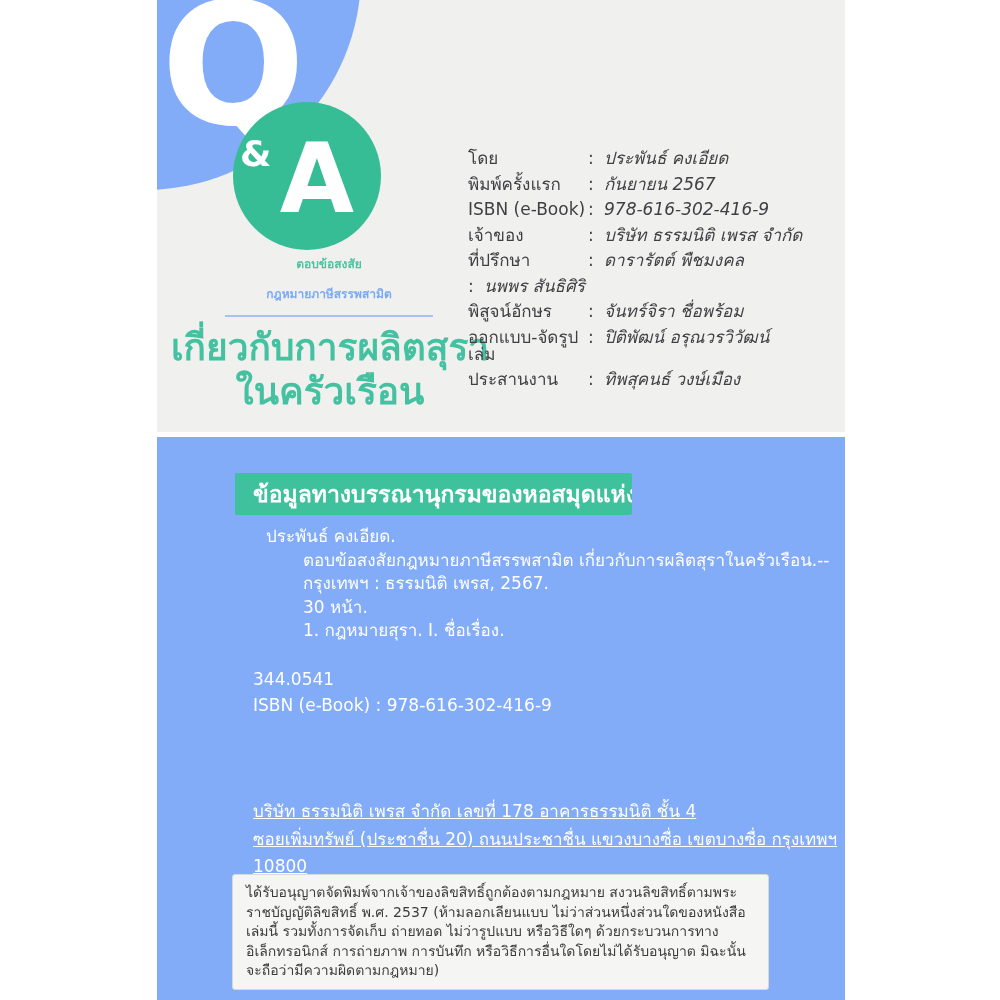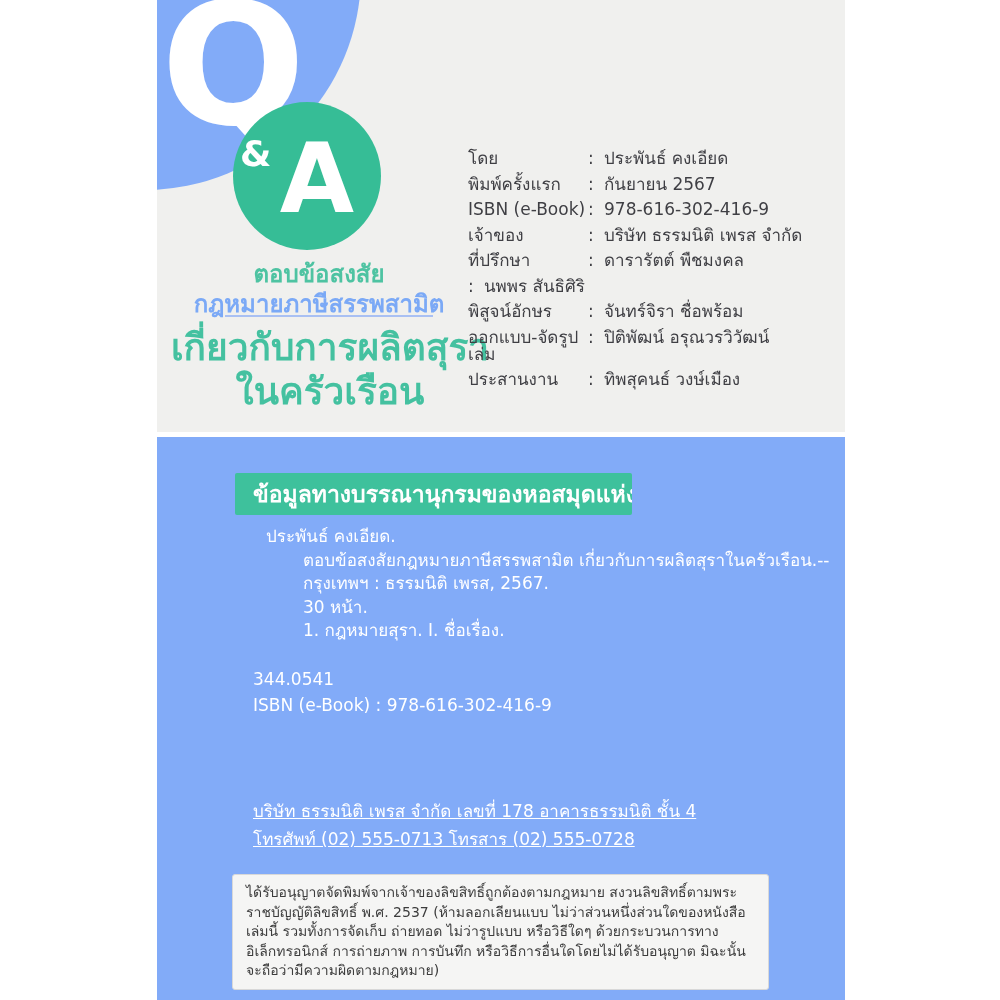--- a/index.html
+++ b/index.html
@@ -30,40 +30,40 @@
   }
   .a-letter {
     font-size:96px; font-weight:bold; color:#ffffff; line-height:1;
     padding-left:20px; padding-top:6px;
   }
   .amp-letter {
     position:absolute; left:83px; top:136px;
     font-size:36px; font-weight:bold; color:#ffffff; line-height:1;
   }
   .tagline1, .tagline2 {
-    position:absolute; left:16px; width:292px; text-align:center;
-    font-size:24px; font-weight:bold;
+    position:absolute; left:26px; width:292px; text-align:center;
+    font-size:12px; font-weight:bold;
   }
   .tagline1 { top:254px; color:#4ec3a2; }
   .tagline2 { top:284px; color:#7ba9f6; }
   .divider {
     position:absolute; left:68px; top:315px; width:208px; height:2px;
     background:#a9c0f3;
   }
   .main-title {
     position:absolute; left:13px; top:326px; width:320px; text-align:center;
     font-size:37px; line-height:44px; font-weight:bold; color:#44c1a0;
   }
   .credits {
     position:absolute; left:311px; top:150px; font-size:17px; color:#3f3f44;
   }
   .credit-row { display:flex; margin-bottom:8.5px; line-height:17px; }
   .credit-label { width:120px; flex:0 0 120px; }
   .credit-colon { width:16px; flex:0 0 16px; text-align:left; }
-  .credit-value { white-space:nowrap; }
+  .credit-value { white-space:nowrap;font-style:italic; }
   
   .bottom {
     position:absolute; left:157px; top:437px; width:688px; height:563px;
     background:#82abf8; color:#ffffff;
   }
   .banner {
     position:absolute; left:78px; width:397px; height:42px;
     background:#3ec19c; border-radius:2px;
     color:#ffffff; font-weight:bold; font-size:23px; line-height:42px;
     padding-left:18px; white-space:nowrap; overflow:hidden;
@@ -168,20 +168,21 @@
       <div class="biblio-indent">30 หน้า.</div>
       <div class="biblio-indent">1. กฎหมายสุรา.  I. ชื่อเรื่อง.</div>
     </div>
 
     <div class="call-number">344.0541</div>
     <div class="isbn-line">ISBN (e-Book) : 978-616-302-416-9</div>
 
 
     <div class="address">
       <div>บริษัท ธรรมนิติ เพรส จำกัด เลขที่ 178 อาคารธรรมนิติ ชั้น 4</div>
+      <div>ซอยเพิ่มทรัพย์ (ประชาชื่น 20) ถนนประชาชื่น แขวงบางซื่อ เขตบางซื่อ กรุงเทพฯ 10800</div>
       <div>โทรศัพท์ (02) 555-0713 โทรสาร (02) 555-0728</div>
     </div>
 
     <div class="copyright-box">
       <span>ได้รับอนุญาตจัดพิมพ์จากเจ้าของลิขสิทธิ์ถูกต้องตามกฎหมาย  สงวนลิขสิทธิ์ตามพระราชบัญญัติลิขสิทธิ์ พ.ศ. 2537 (ห้ามลอกเลียนแบบ ไม่ว่าส่วนหนึ่งส่วนใดของหนังสือเล่มนี้ รวมทั้งการจัดเก็บ ถ่ายทอด ไม่ว่ารูปแบบ หรือวิธีใดๆ ด้วยกระบวนการทางอิเล็กทรอนิกส์ การถ่ายภาพ การบันทึก หรือวิธีการอื่นใดโดยไม่ได้รับอนุญาต มิฉะนั้น จะถือว่ามีความผิดตามกฎหมาย)</span>
     </div>
   </section>
 
 </div>
 

